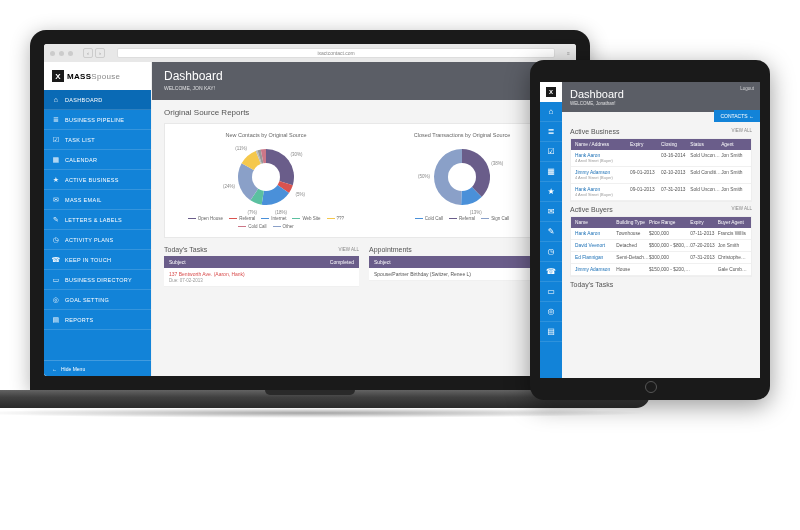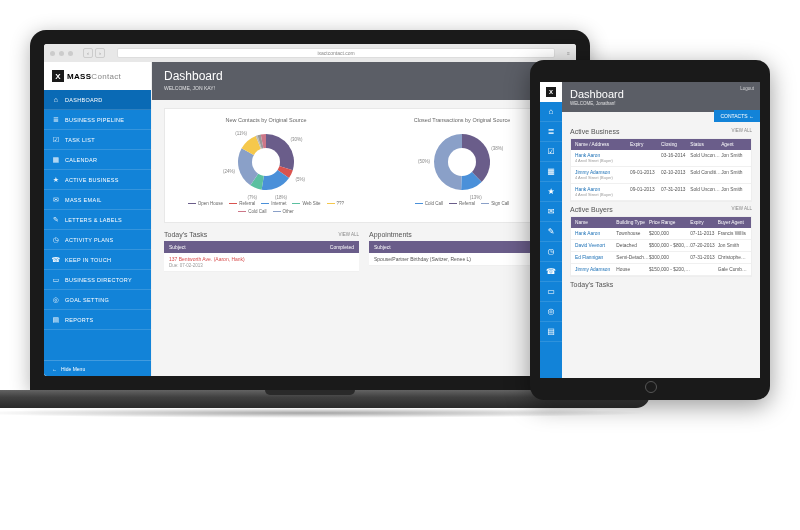--- a/index.html
+++ b/index.html
@@ -103,21 +103,21 @@
           <div class="arr">‹</div>
           <div class="arr">›</div>
         </div>
         <div class="addr">ixactcontact.com</div>
         <span>≡</span>
       </div>
       <div class="app">
         <div class="sb">
           <div class="logo">
             <div class="logo-mark">X</div>
-            <div class="logo-txt"><span>MASS</span><span class="lt2">Contact</span></div>
+            <div class="logo-txt"><span>MASS</span><span class="lt2">Spouse</span></div>
           </div>
           <div class="sb-list" id="sb-list">
               <div class="sb-item active">
                 <span class="sb-ico">⌂</span>
                 <span>DASHBOARD</span>
               </div>
               <div class="sb-item">
                 <span class="sb-ico">≣</span>
                 <span>BUSINESS PIPELINE</span>
               </div>
@@ -166,20 +166,21 @@
             <span>←</span>
             <span>Hide Menu</span>
           </div>
         </div>
         <div class="main">
           <div class="hdr">
             <h1>Dashboard</h1>
             <div class="wel">WELCOME, JON KAY!</div>
           </div>
           <div class="content">
+            <div class="panel-title">Original Source Reports</div>
             <div class="panel">
               <div class="charts">
                 <div class="chart-col">
                   <div class="chart-h">New Contacts by Original Source</div>
                   <div class="donut" id="donut1"><svg viewBox="0 0 70 70">
                         <path d="M35,35 L35,7 A28,28 0 0 1 61.78641613287975,43.154011942363056 Z" fill="#6a5d8a"></path>
                         <path d="M35,35 L61.78641613287975,43.154011942363056 A28,28 0 0 1 58.005424753371216,50.96090322998592 Z" fill="#d9534f"></path>
                         <path d="M35,35 L58.005424753371216,50.96090322998592 A28,28 0 0 1 30.66285095400564,62.66205231274119 Z" fill="#4a90d9"></path>
                         <path d="M35,35 L30.66285095400564,62.66205231274119 A28,28 0 0 1 19.398803068528007,58.25086351741433 Z" fill="#5bc0a0"></path>
                         <path d="M35,35 L19.398803068528007,58.25086351741433 A28,28 0 0 1 10.607438573201378,21.252165732746995 Z" fill="#8aa0c8"></path>

